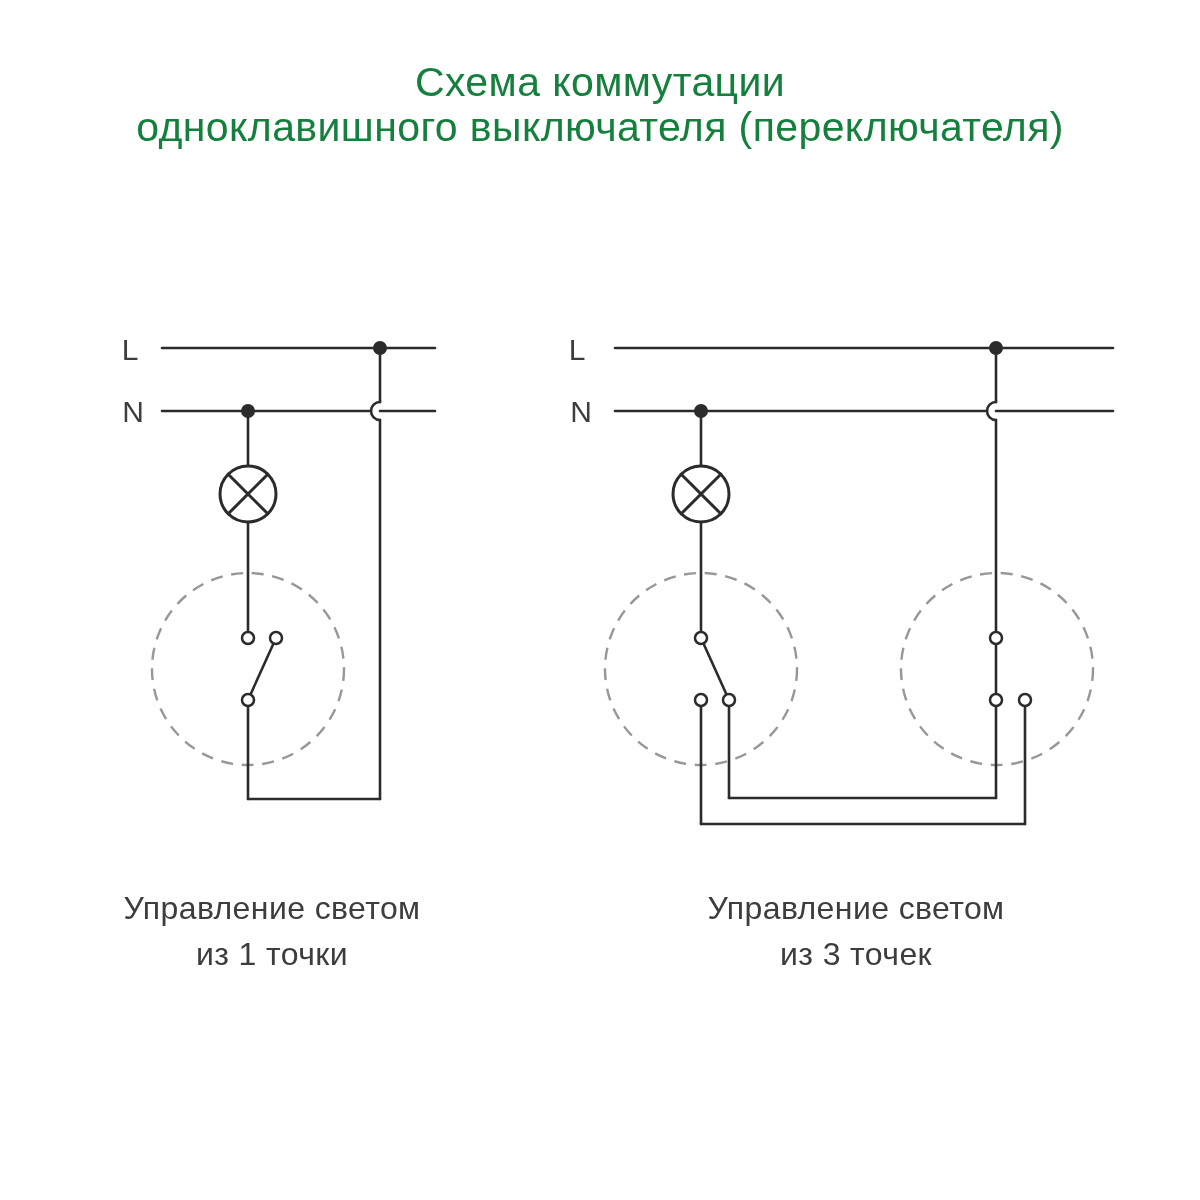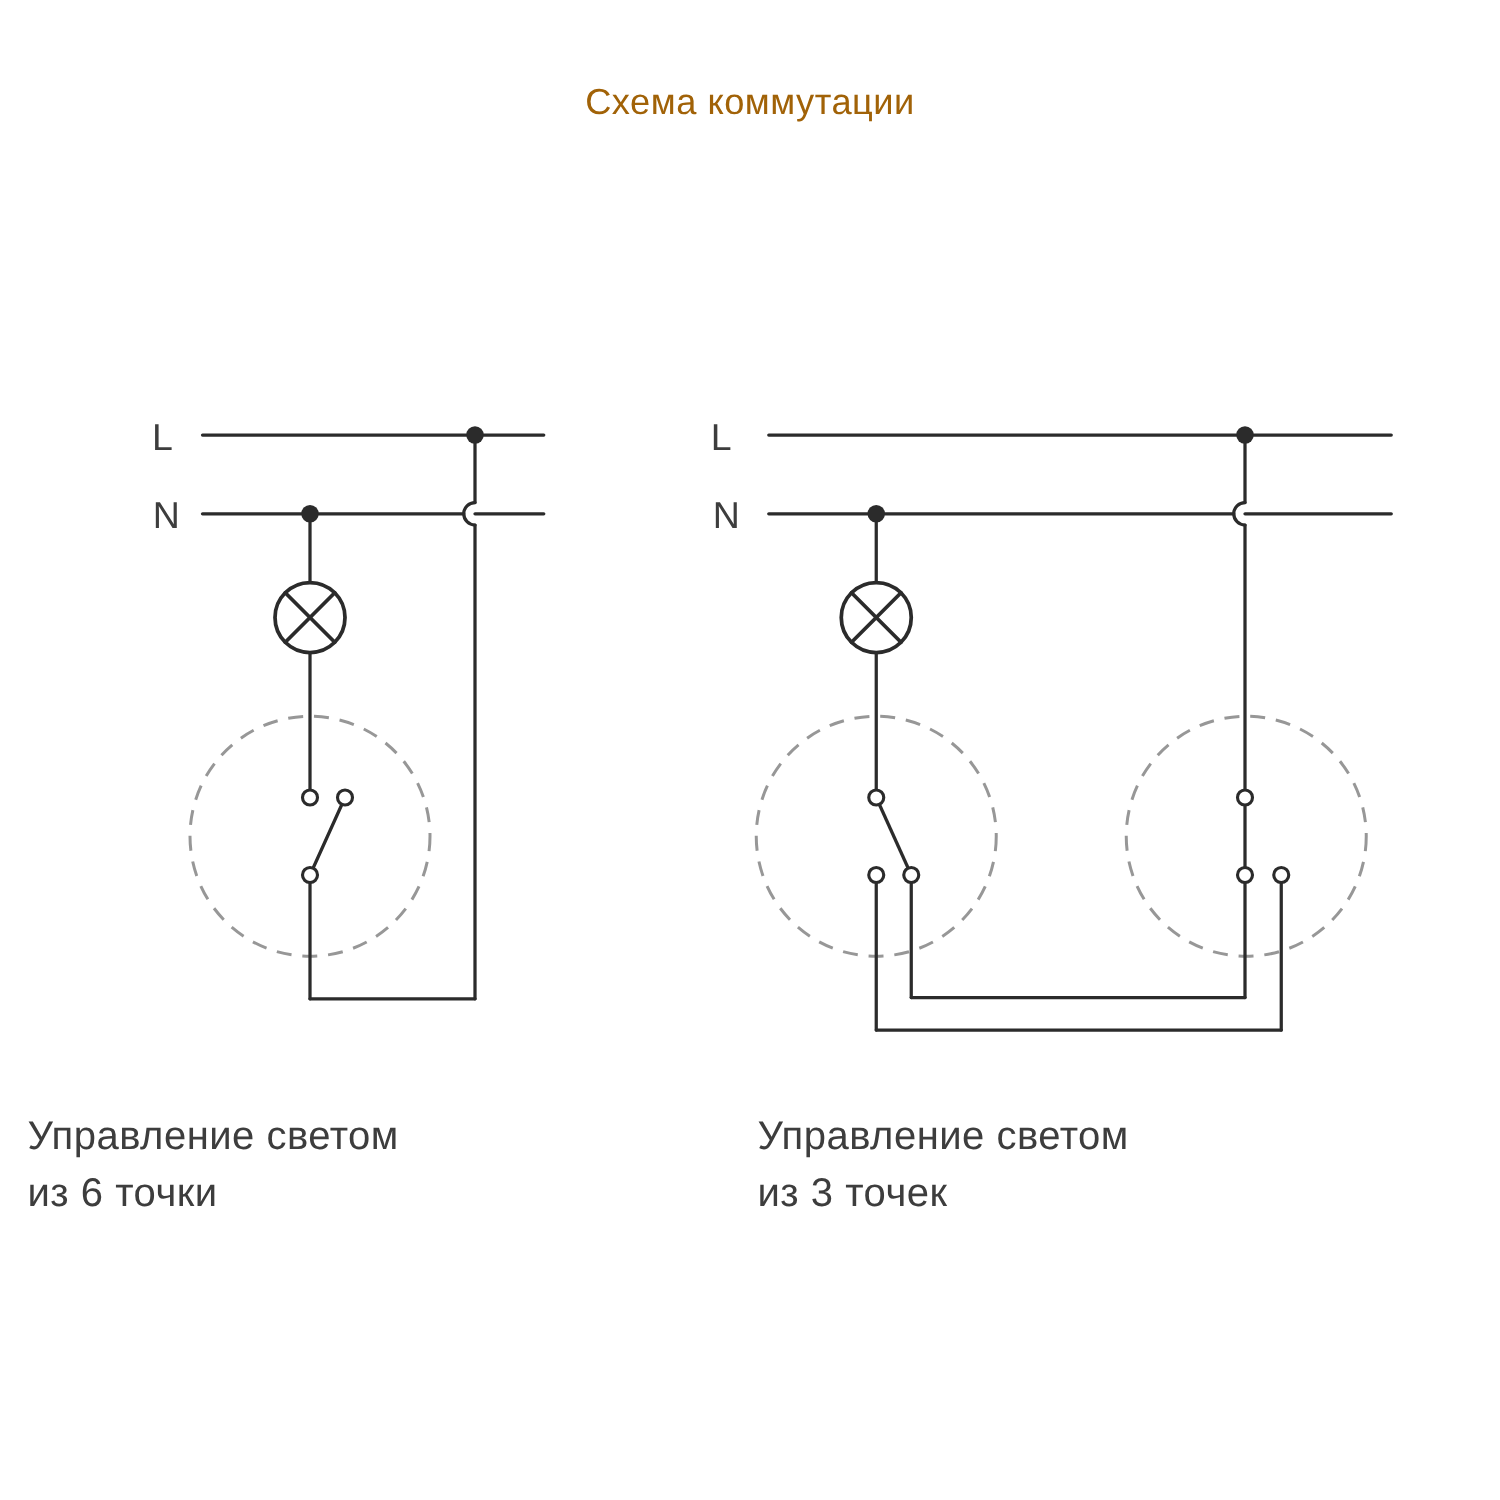--- a/index.html
+++ b/index.html
@@ -14,34 +14,34 @@
     background: #ffffff;
     overflow: hidden;
     font-family: "Liberation Sans", sans-serif;
   }
   .title {
     position: absolute;
     top: 60px;
     left: 0;
     width: 1200px;
     text-align: center;
-    color: #a16207;
-    font-size: 29px;
+    color: #15803d;
+    font-size: 41px;
     font-weight: 300;
     line-height: 45px;
     letter-spacing: 0.4px;
   }
   .diagram-svg {
     position: absolute;
     top: 0;
     left: 0;
   }
   .caption {
     position: absolute;
-    text-align: left;
+    text-align: center;
     color: #3d3d3d;
     font-size: 32px;
     font-weight: 300;
     line-height: 46px;
     letter-spacing: 0.4px;
   }
   .caption-left  { top: 885px; left: 22px;  width: 500px; }
   .caption-right { top: 885px; left: 606px; width: 500px; }
   .wire-label {
     font-family: "Liberation Sans", sans-serif;
@@ -50,20 +50,21 @@
     fill: #3d3d3d;
   }
 </style>
 </head>
 <body>
 
 <div class="page">
 
   <div class="title">
     <div>Схема коммутации</div>
+    <div>одноклавишного выключателя (переключателя)</div>
   </div>
 
   <svg class="diagram-svg" width="1200" height="1200" viewBox="0 0 1200 1200">
 
     <g stroke="#2b2b2b" stroke-width="2.6" fill="none" stroke-linecap="round">
 
       <circle cx="248" cy="669" r="96" stroke="#979797" stroke-width="2.4" stroke-dasharray="12 8.7" stroke-linecap="butt"></circle>
 
       <text class="wire-label" x="130" y="360" text-anchor="middle" stroke="none">L</text>
       <text class="wire-label" x="133" y="422" text-anchor="middle" stroke="none">N</text>
@@ -134,21 +135,21 @@
       <circle cx="729" cy="700" r="6" fill="#ffffff" stroke-width="2.5"></circle>
 
       <circle cx="996" cy="638" r="6" fill="#ffffff" stroke-width="2.5"></circle>
       <circle cx="996" cy="700" r="6" fill="#ffffff" stroke-width="2.5"></circle>
       <circle cx="1025" cy="700" r="6" fill="#ffffff" stroke-width="2.5"></circle>
     </g>
   </svg>
 
   <div class="caption caption-left">
     <div>Управление светом</div>
-    <div>из 6 точки</div>
+    <div>из 1 точки</div>
   </div>
 
   <div class="caption caption-right">
     <div>Управление светом</div>
     <div>из 3 точек</div>
   </div>
 
 </div>
 
 </body></html>

